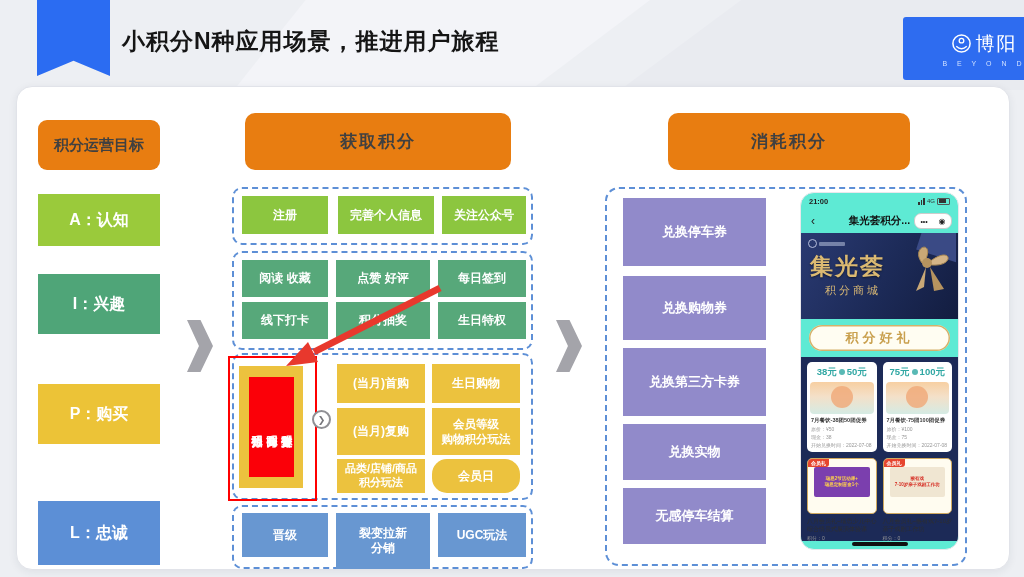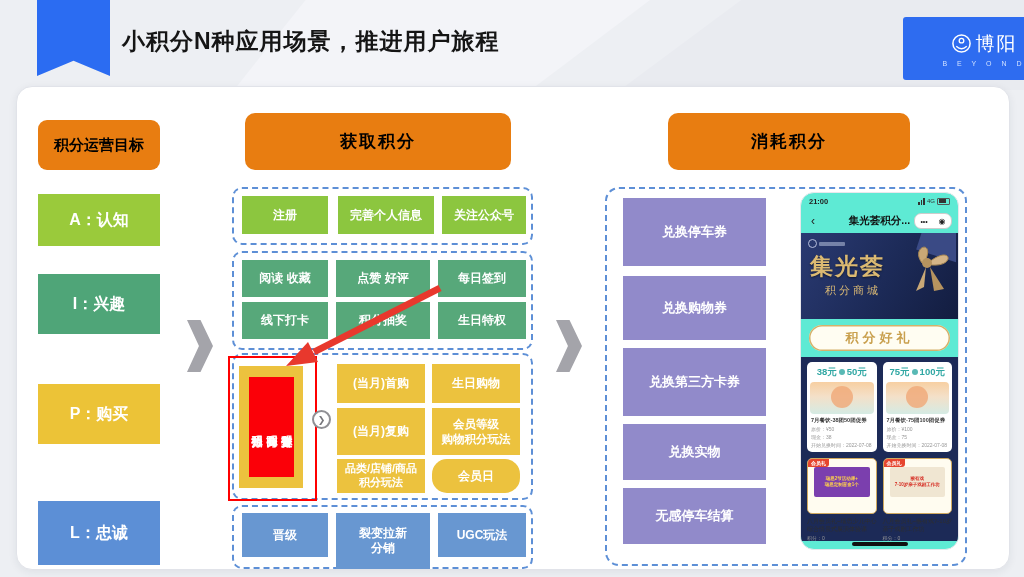--- a/index.html
+++ b/index.html
@@ -7,21 +7,21 @@
   .stage{position:relative;width:1024px;height:577px;}
   .abs{position:absolute;}
   .deco{position:absolute;pointer-events:none;}
   .panel{position:absolute;left:16px;top:86px;width:992px;height:482px;background:#fff;border:1px solid #e1e3e9;border-radius:16px;box-shadow:0 2px 8px rgba(30,40,60,.07);}
   .bookmark{left:37px;top:0;width:73px;height:76px;background:#2b6cf2;clip-path:polygon(0 0,100% 0,100% 100%,50% 80%,0 100%);}
   .title{left:122px;top:26px;font-size:23px;font-weight:700;color:#151515;letter-spacing:1px;}
   .logo{left:903px;top:17px;width:108px;height:63px;background:#2e6cf0;border-radius:3px;display:flex;flex-direction:column;align-items:center;justify-content:center;padding-left:27px;}
   .logo-row{display:flex;align-items:center;gap:4px;}
   .logo-cn{color:#fff;font-size:19px;font-weight:500;letter-spacing:2px;}
   .logo-en{color:#cfe0ff;font-size:7px;letter-spacing:4px;margin-top:3px;}
-  .hdr{display:flex;align-items:center;justify-content:center;color:#000000;font-weight:700;}
+  .hdr{display:flex;align-items:center;justify-content:center;color:#404040;font-weight:700;}
   .pill{background:#e87d11;border-radius:9px;}
   .btn{display:flex;align-items:center;justify-content:center;color:#fff;font-weight:700;text-align:center;white-space:pre-line;line-height:1.25;}
   .dash{border:2px dashed #5d8fd6;border-radius:10px;}
   .chev{width:26px;height:52px;background:#a4a4aa;clip-path:polygon(0 0,52% 0,100% 50%,52% 100%,0 100%,46% 50%);}
   .vtext{writing-mode:vertical-rl;display:flex;align-items:center;justify-content:center;color:#fff;font-weight:700;font-size:11px;line-height:1.35;white-space:pre-line;text-align:center;}
   .circ{width:15px;height:15px;border:2px solid #8f8f94;border-radius:50%;display:flex;align-items:center;justify-content:center;color:#77777c;font-size:9px;font-weight:700;background:#fff;}
   
   .phone{left:800px;top:192px;width:157px;height:356px;background:#5eead4;border:1px solid #e8e8ec;border-radius:14px;overflow:hidden;font-family:"Liberation Sans",sans-serif;}
   .p-status{height:16px;display:flex;align-items:center;justify-content:space-between;padding:0 8px;}
   .p-time{font-size:7.5px;font-weight:700;color:#222;}

